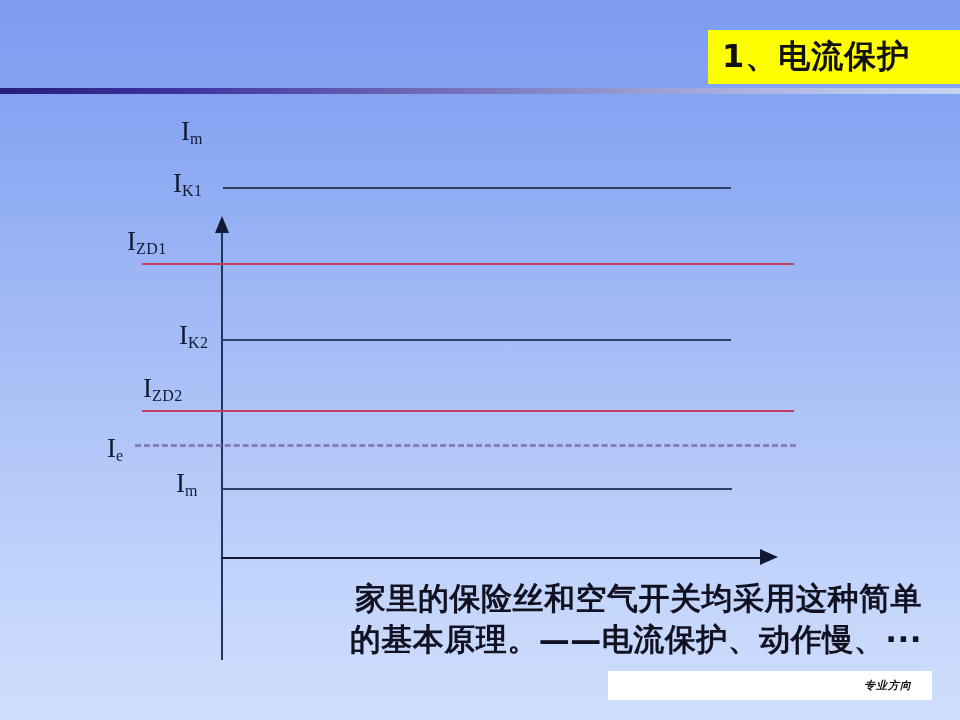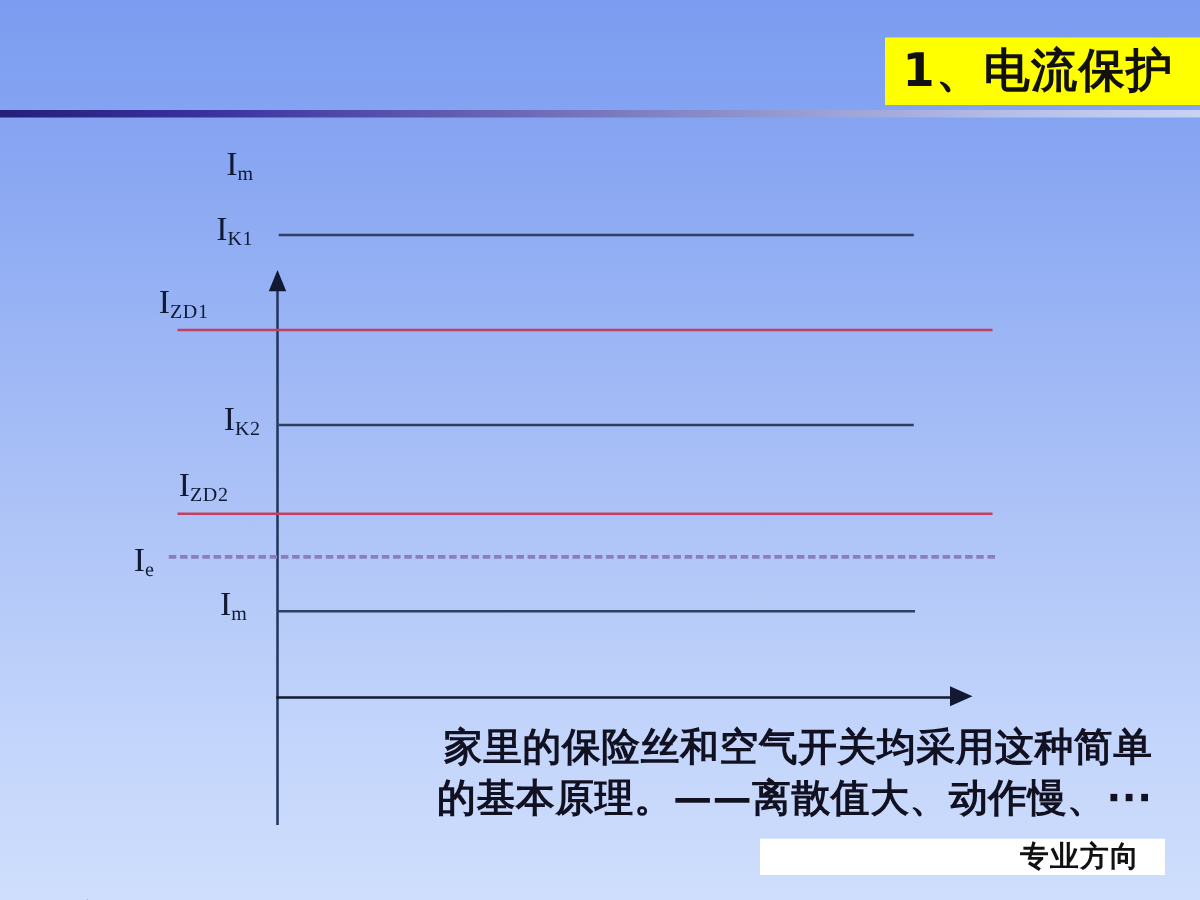--- a/index.html
+++ b/index.html
@@ -49,21 +49,21 @@
     top: 30px;
     width: 252px;
     height: 54px;
     background: #ffff00;
     display: flex;
     align-items: center;
     box-sizing: border-box;
   }
   #subtitle-text {
     font-family: "DejaVu Sans", "Liberation Sans", sans-serif;
-    font-size: 37px;
+    font-size: 32px;
     font-weight: bold;
     color: #111111;
     letter-spacing: 1px;
     padding-left: 14px;
     white-space: nowrap;
   }
   #header-rule {
     position: absolute;
     left: 0px;
     top: 88px;
@@ -181,22 +181,23 @@
     height: 29px;
     background: #ffffff;
     display: flex;
     align-items: center;
     justify-content: flex-end;
     box-sizing: border-box;
     padding-right: 20px;
   }
   #footer-brand {
     font-family: "DejaVu Sans", "Liberation Sans", sans-serif;
-    font-size: 23px;
-    font-weight: bold;
+    font-size: 11px;
+    font-weight: bold;
+    font-style: italic;
     color: #111111;
     letter-spacing: 1px;
     white-space: nowrap;
   }
 </style>
 </head>
 <body>
 
 <div id="slide">
 
@@ -246,21 +247,21 @@
     </div>
 
     <div class="axlabel" style="left:161px; top:370px;">
       <span class="base">I</span><span class="sub">m</span>
     </div>
 
   </div>
 
   <div id="caption">
     <span class="l1">家里的保险丝和空气开关均采用这种简单</span>
-    <span class="l2">的基本原理。——离散值大、动作慢、···</span>
+    <span class="l2">的基本原理。——电流保护、动作慢、···</span>
   </div>
 
   <div id="page-number">45</div>
 
   <div id="footer-box">
     <span id="footer-brand">专业方向</span>
   </div>
 
 </div>
 

